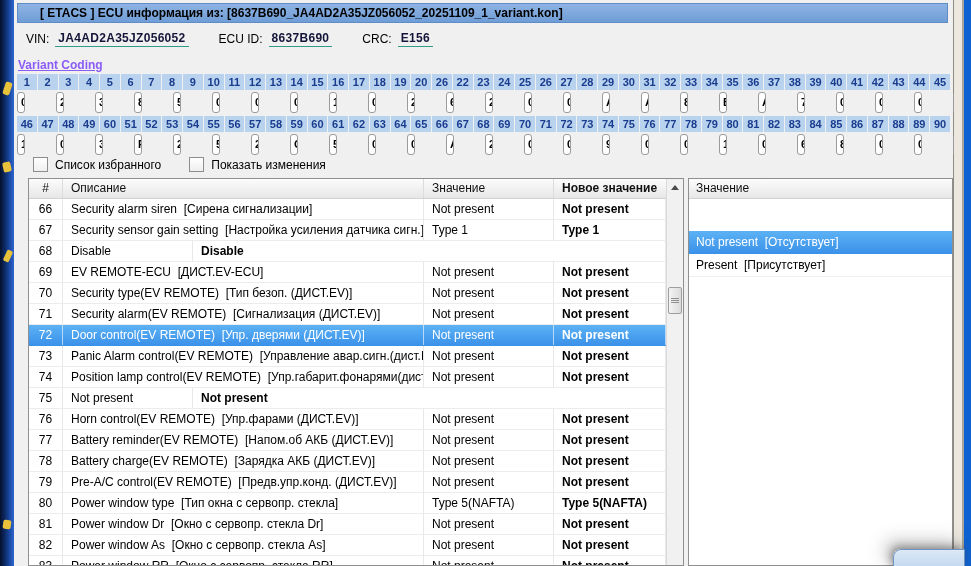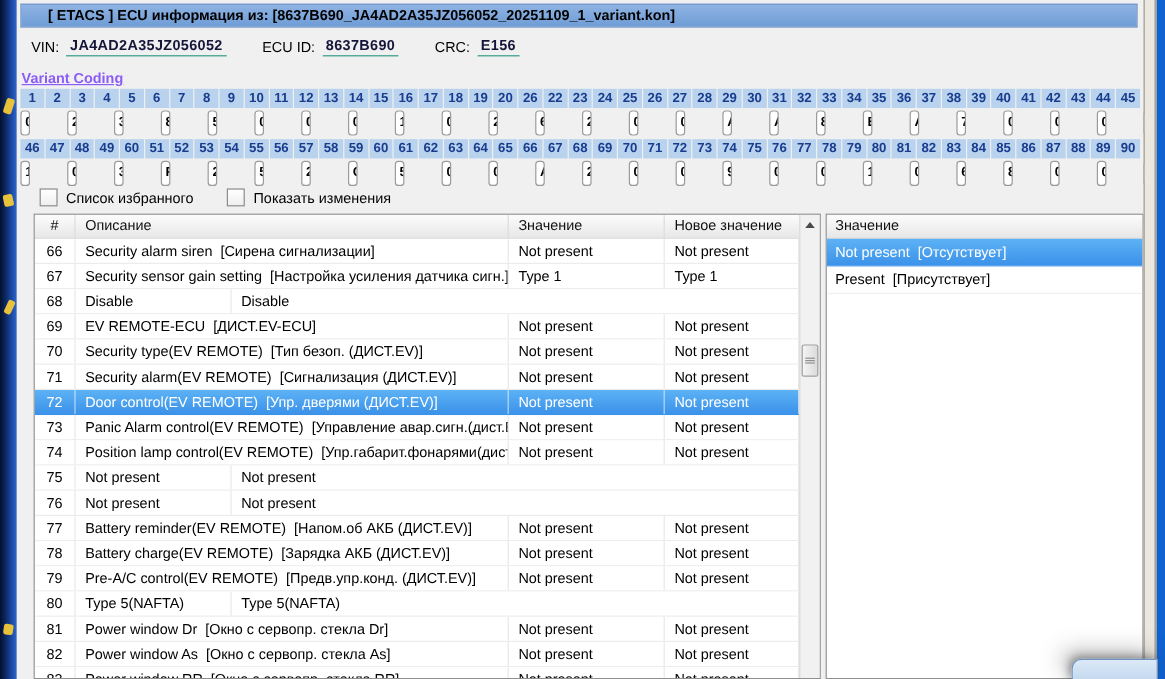--- a/index.html
+++ b/index.html
@@ -59,21 +59,21 @@
   .coding-table{position:absolute;left:14px;top:178px;width:656px;height:388px;
     background:#fff;border:1px solid #8f8f8f;box-sizing:border-box;overflow:hidden;}
   .tinner{position:absolute;left:0;top:0;right:17px;bottom:0;overflow:hidden;}
   .thead{display:flex;height:19px;background:linear-gradient(#fcfcfc,#e7e7e7);
     border-bottom:1px solid #d2d2d2;font-size:12px;color:#111;}
   .th{line-height:19px;box-sizing:border-box;border-right:1px solid #dcdcdc;
     padding-left:8px;white-space:pre;overflow:hidden;}
   .c-num{width:34px;text-align:center;padding-left:0;}
   .c-desc{width:361px;}
   .c-val{width:130px;}
-  .c-new{flex:1;border-right:none;}
+  .c-new{flex:1;border-right:none;font-weight:bold;}
   .trow{display:flex;height:21px;font-size:12px;background:#fff;color:#000;
     border-bottom:1px solid #ececec;box-sizing:border-box;}
   .td{line-height:20px;box-sizing:border-box;border-right:1px solid #e8e8e8;
     padding-left:8px;white-space:pre;overflow:hidden;}
   .trow .c-num{text-align:center;padding-left:0;}
   .trow.selected{background:linear-gradient(#5db2f5,#3b92e9);color:#fff;border-bottom-color:#3b92e9;}
   .trow.selected .td{border-right-color:rgba(255,255,255,.6);}
 
   
   .vscroll{position:absolute;right:0;top:0;bottom:0;width:17px;
@@ -86,21 +86,21 @@
     border-radius:2px;box-sizing:border-box;display:flex;align-items:center;justify-content:center;}
   .grip{width:8px;height:1px;background:#8f8f8f;box-shadow:0 2px 0 #8f8f8f,0 4px 0 #8f8f8f;margin-top:-4px;}
 
   
   .value-panel{position:absolute;left:674px;top:178px;width:265px;height:388px;
     background:#fff;border:1px solid #8f8f8f;box-sizing:border-box;font-size:12px;overflow:hidden;}
   .panel-head{height:19px;line-height:19px;background:linear-gradient(#fcfcfc,#e7e7e7);
     border-bottom:1px solid #d2d2d2;padding-left:7px;color:#111;}
   .opt{height:22px;line-height:22px;padding-left:7px;border-bottom:1px solid #f0f0f0;
     white-space:pre;color:#000;overflow:hidden;}
-  .opt.selected{background:linear-gradient(#5db2f5,#3b92e9);color:#fff;border-bottom-color:#3b92e9;}
+  .opt.selected{background:linear-gradient(#5db2f5,#3b92e9);color:#fff;border-bottom-color:#3b92e9;margin-top:32px;}
 </style>
 </head>
 <body>
 
 <div class="desktop-left">
   <span class="dl-y y1"></span>
   <span class="dl-y y2"></span>
   <span class="dl-y y3"></span>
   <span class="dl-y y4"></span>
 </div>
@@ -340,20 +340,21 @@
             <div class="td c-val">Not present</div>
             <div class="td c-new">Not present</div>
           </div>
           <div class="trow">
             <div class="td c-num">75</div>
             <div class="td c-val">Not present</div>
             <div class="td c-new">Not present</div>
           </div>
           <div class="trow">
             <div class="td c-num">76</div>
+            <div class="td c-desc">Horn control(EV REMOTE)  [Упр.фарами (ДИСТ.EV)]</div>
             <div class="td c-val">Not present</div>
             <div class="td c-new">Not present</div>
           </div>
           <div class="trow">
             <div class="td c-num">77</div>
             <div class="td c-desc">Battery reminder(EV REMOTE)  [Напом.об АКБ (ДИСТ.EV)]</div>
             <div class="td c-val">Not present</div>
             <div class="td c-new">Not present</div>
           </div>
           <div class="trow">
@@ -363,20 +364,21 @@
             <div class="td c-new">Not present</div>
           </div>
           <div class="trow">
             <div class="td c-num">79</div>
             <div class="td c-desc">Pre-A/C control(EV REMOTE)  [Предв.упр.конд. (ДИСТ.EV)]</div>
             <div class="td c-val">Not present</div>
             <div class="td c-new">Not present</div>
           </div>
           <div class="trow">
             <div class="td c-num">80</div>
+            <div class="td c-desc">Power window type  [Тип окна с сервопр. стекла]</div>
             <div class="td c-val">Type 5(NAFTA)</div>
             <div class="td c-new">Type 5(NAFTA)</div>
           </div>
           <div class="trow">
             <div class="td c-num">81</div>
             <div class="td c-desc">Power window Dr  [Окно с сервопр. стекла Dr]</div>
             <div class="td c-val">Not present</div>
             <div class="td c-new">Not present</div>
           </div>
           <div class="trow">

